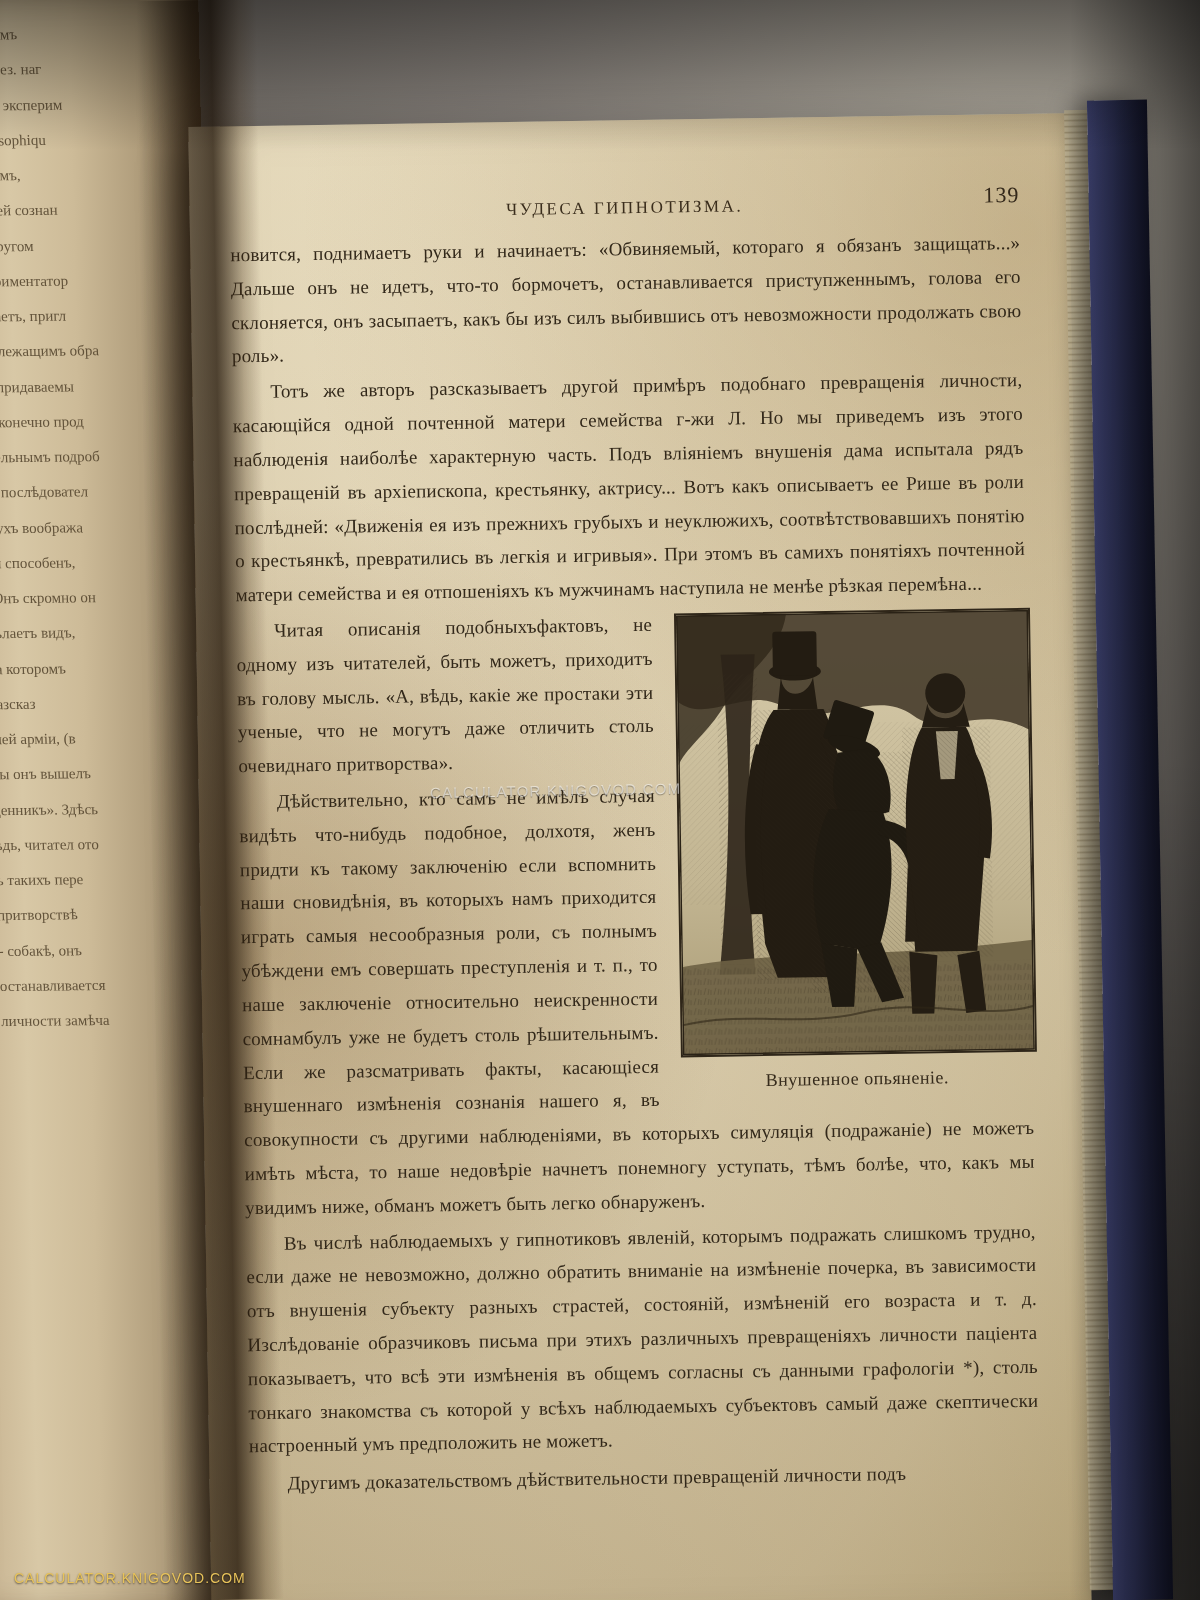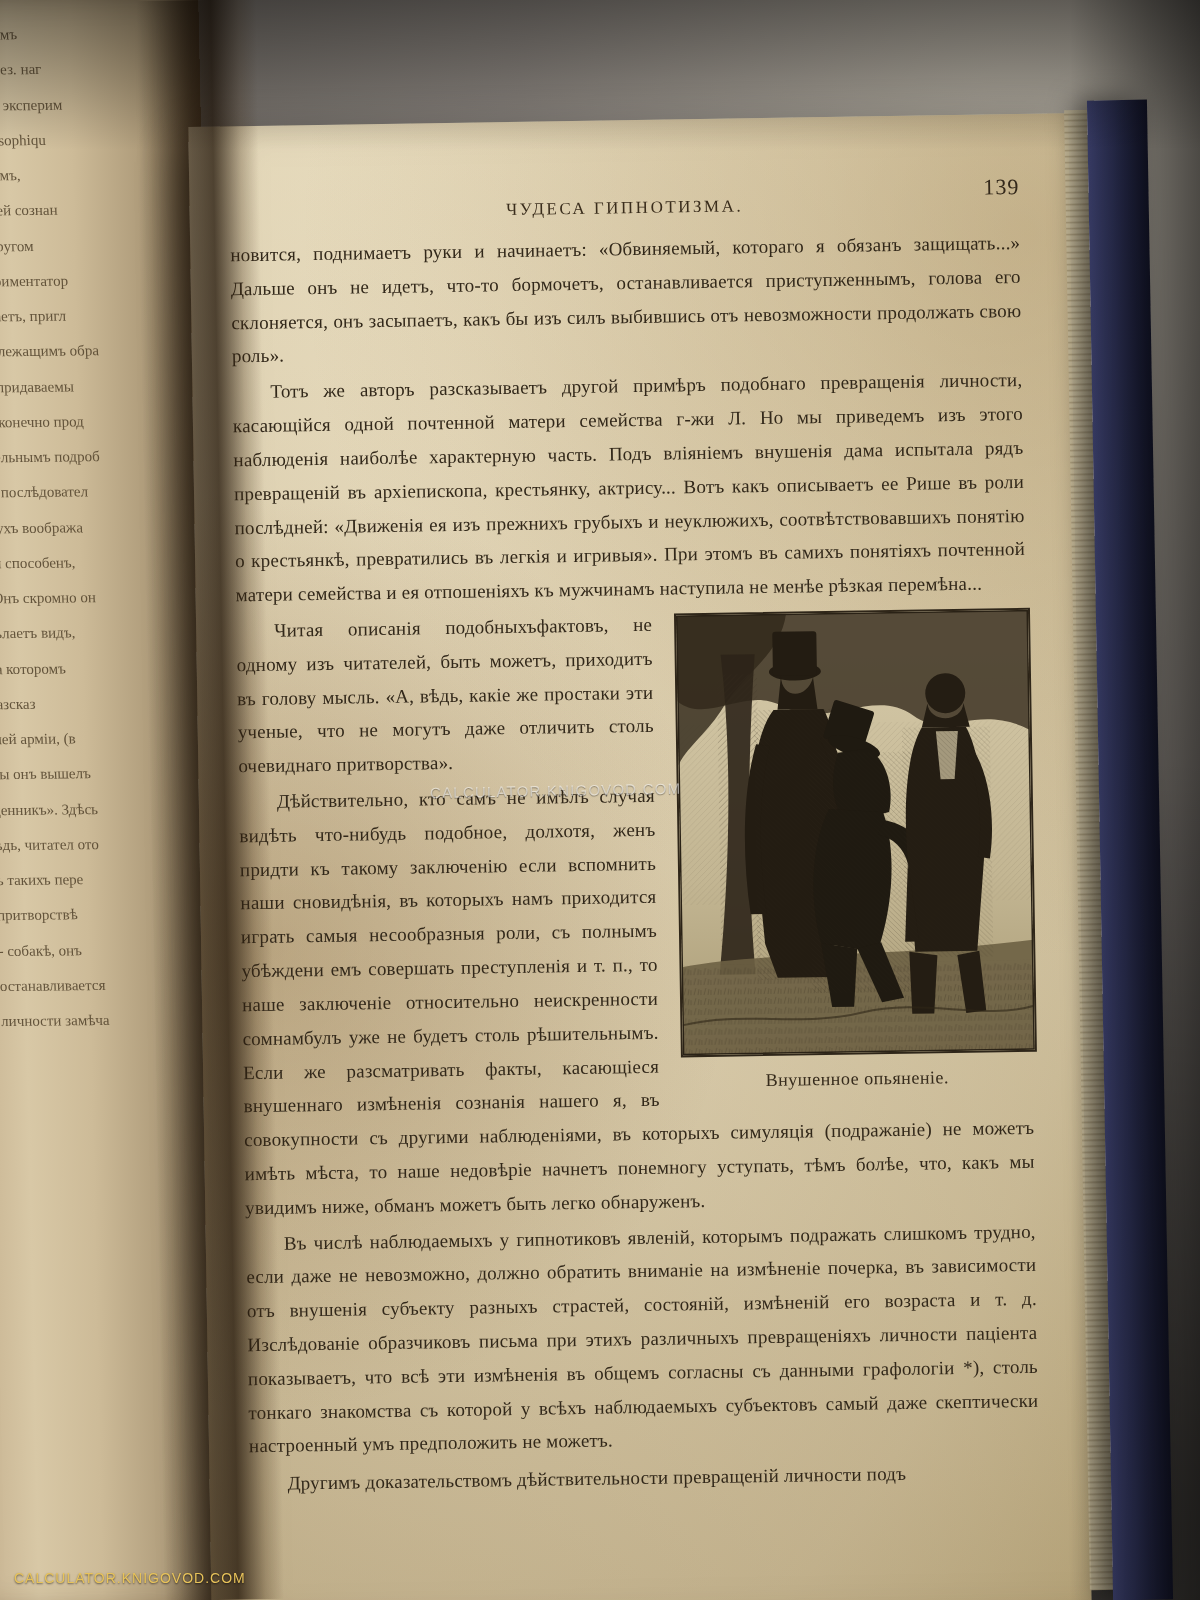--- a/index.html
+++ b/index.html
@@ -77,21 +77,21 @@
   }
   .runhead{
     display:flex;align-items:baseline;justify-content:center;
     position:relative;margin-bottom:14px;
   }
   .runhead .title{
     font-size:17px;letter-spacing:2.5px;text-transform:uppercase;
     color:#3a2d1c;
   }
   .runhead .pageno{
-    position:absolute;right:0;bottom:12px;font-size:22px;color:#33281a;letter-spacing:1px;
+    position:absolute;right:0;bottom:4px;font-size:22px;color:#33281a;letter-spacing:1px;
   }
   p{
     margin:0 0 2px 0;
     font-size:19px;
     line-height:1.78;
     text-align:justify;
     color:#32281a;
     letter-spacing:.2px;
   }
   p.ind{text-indent:38px;}

